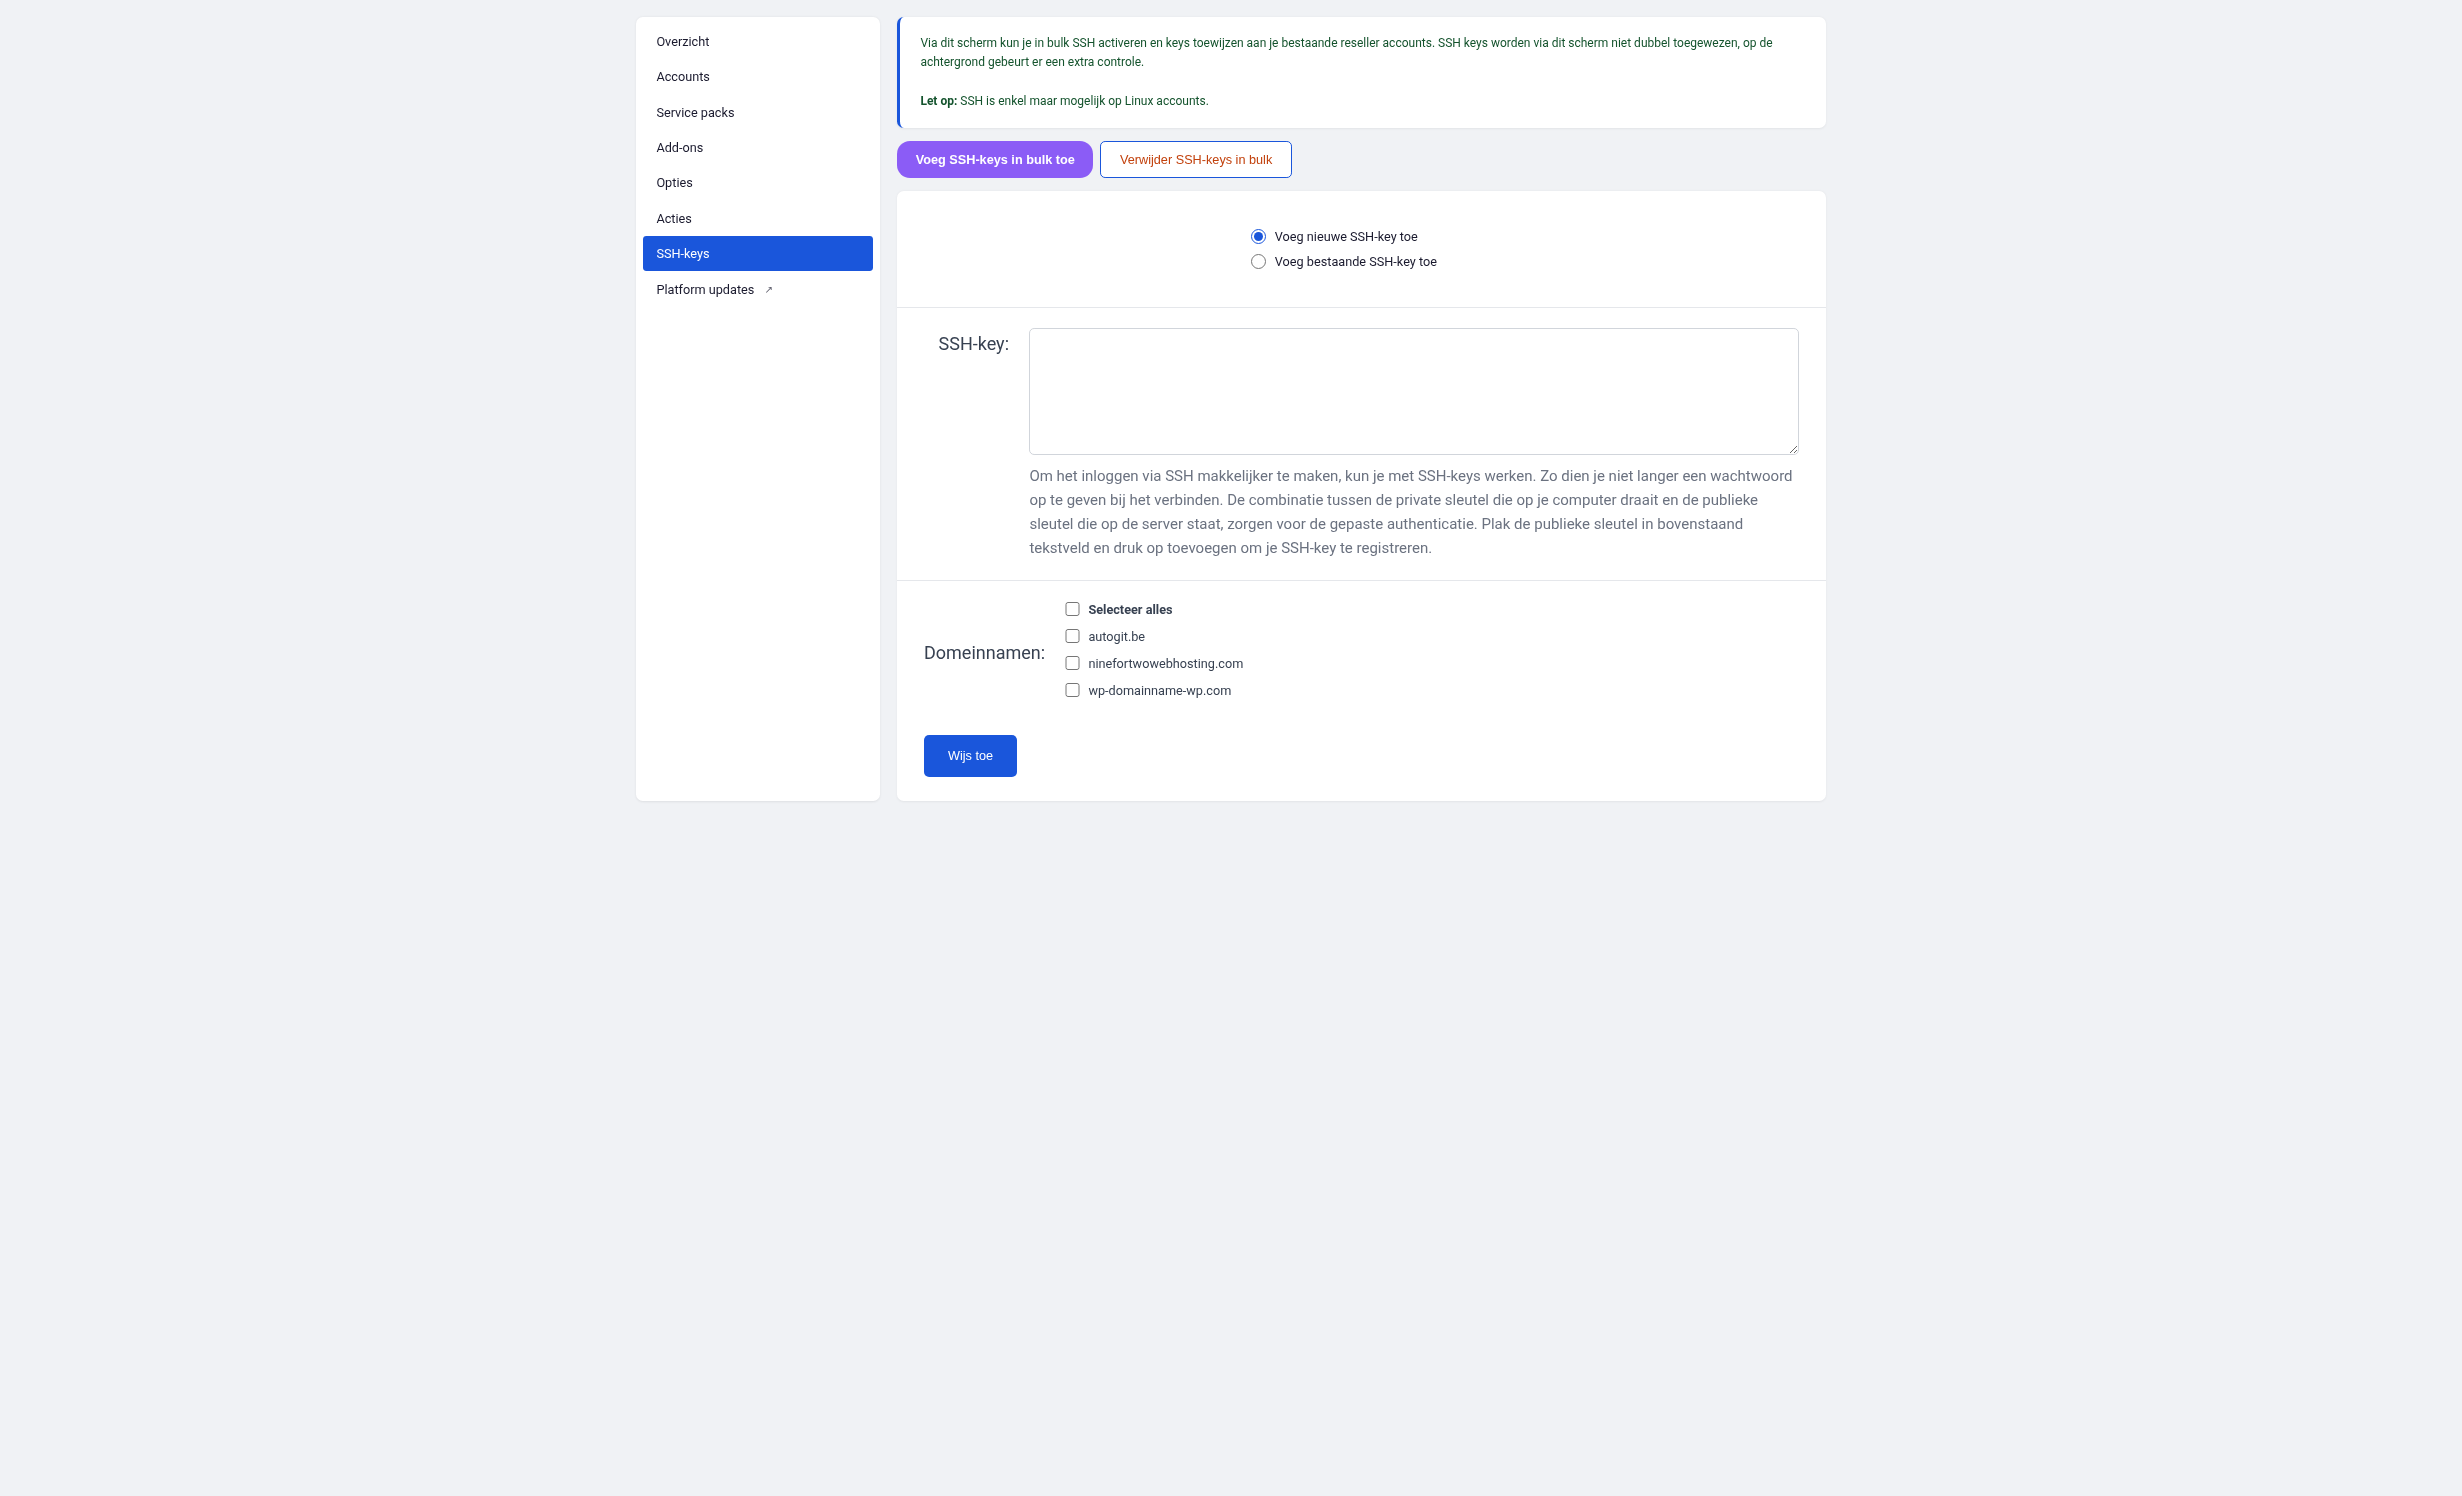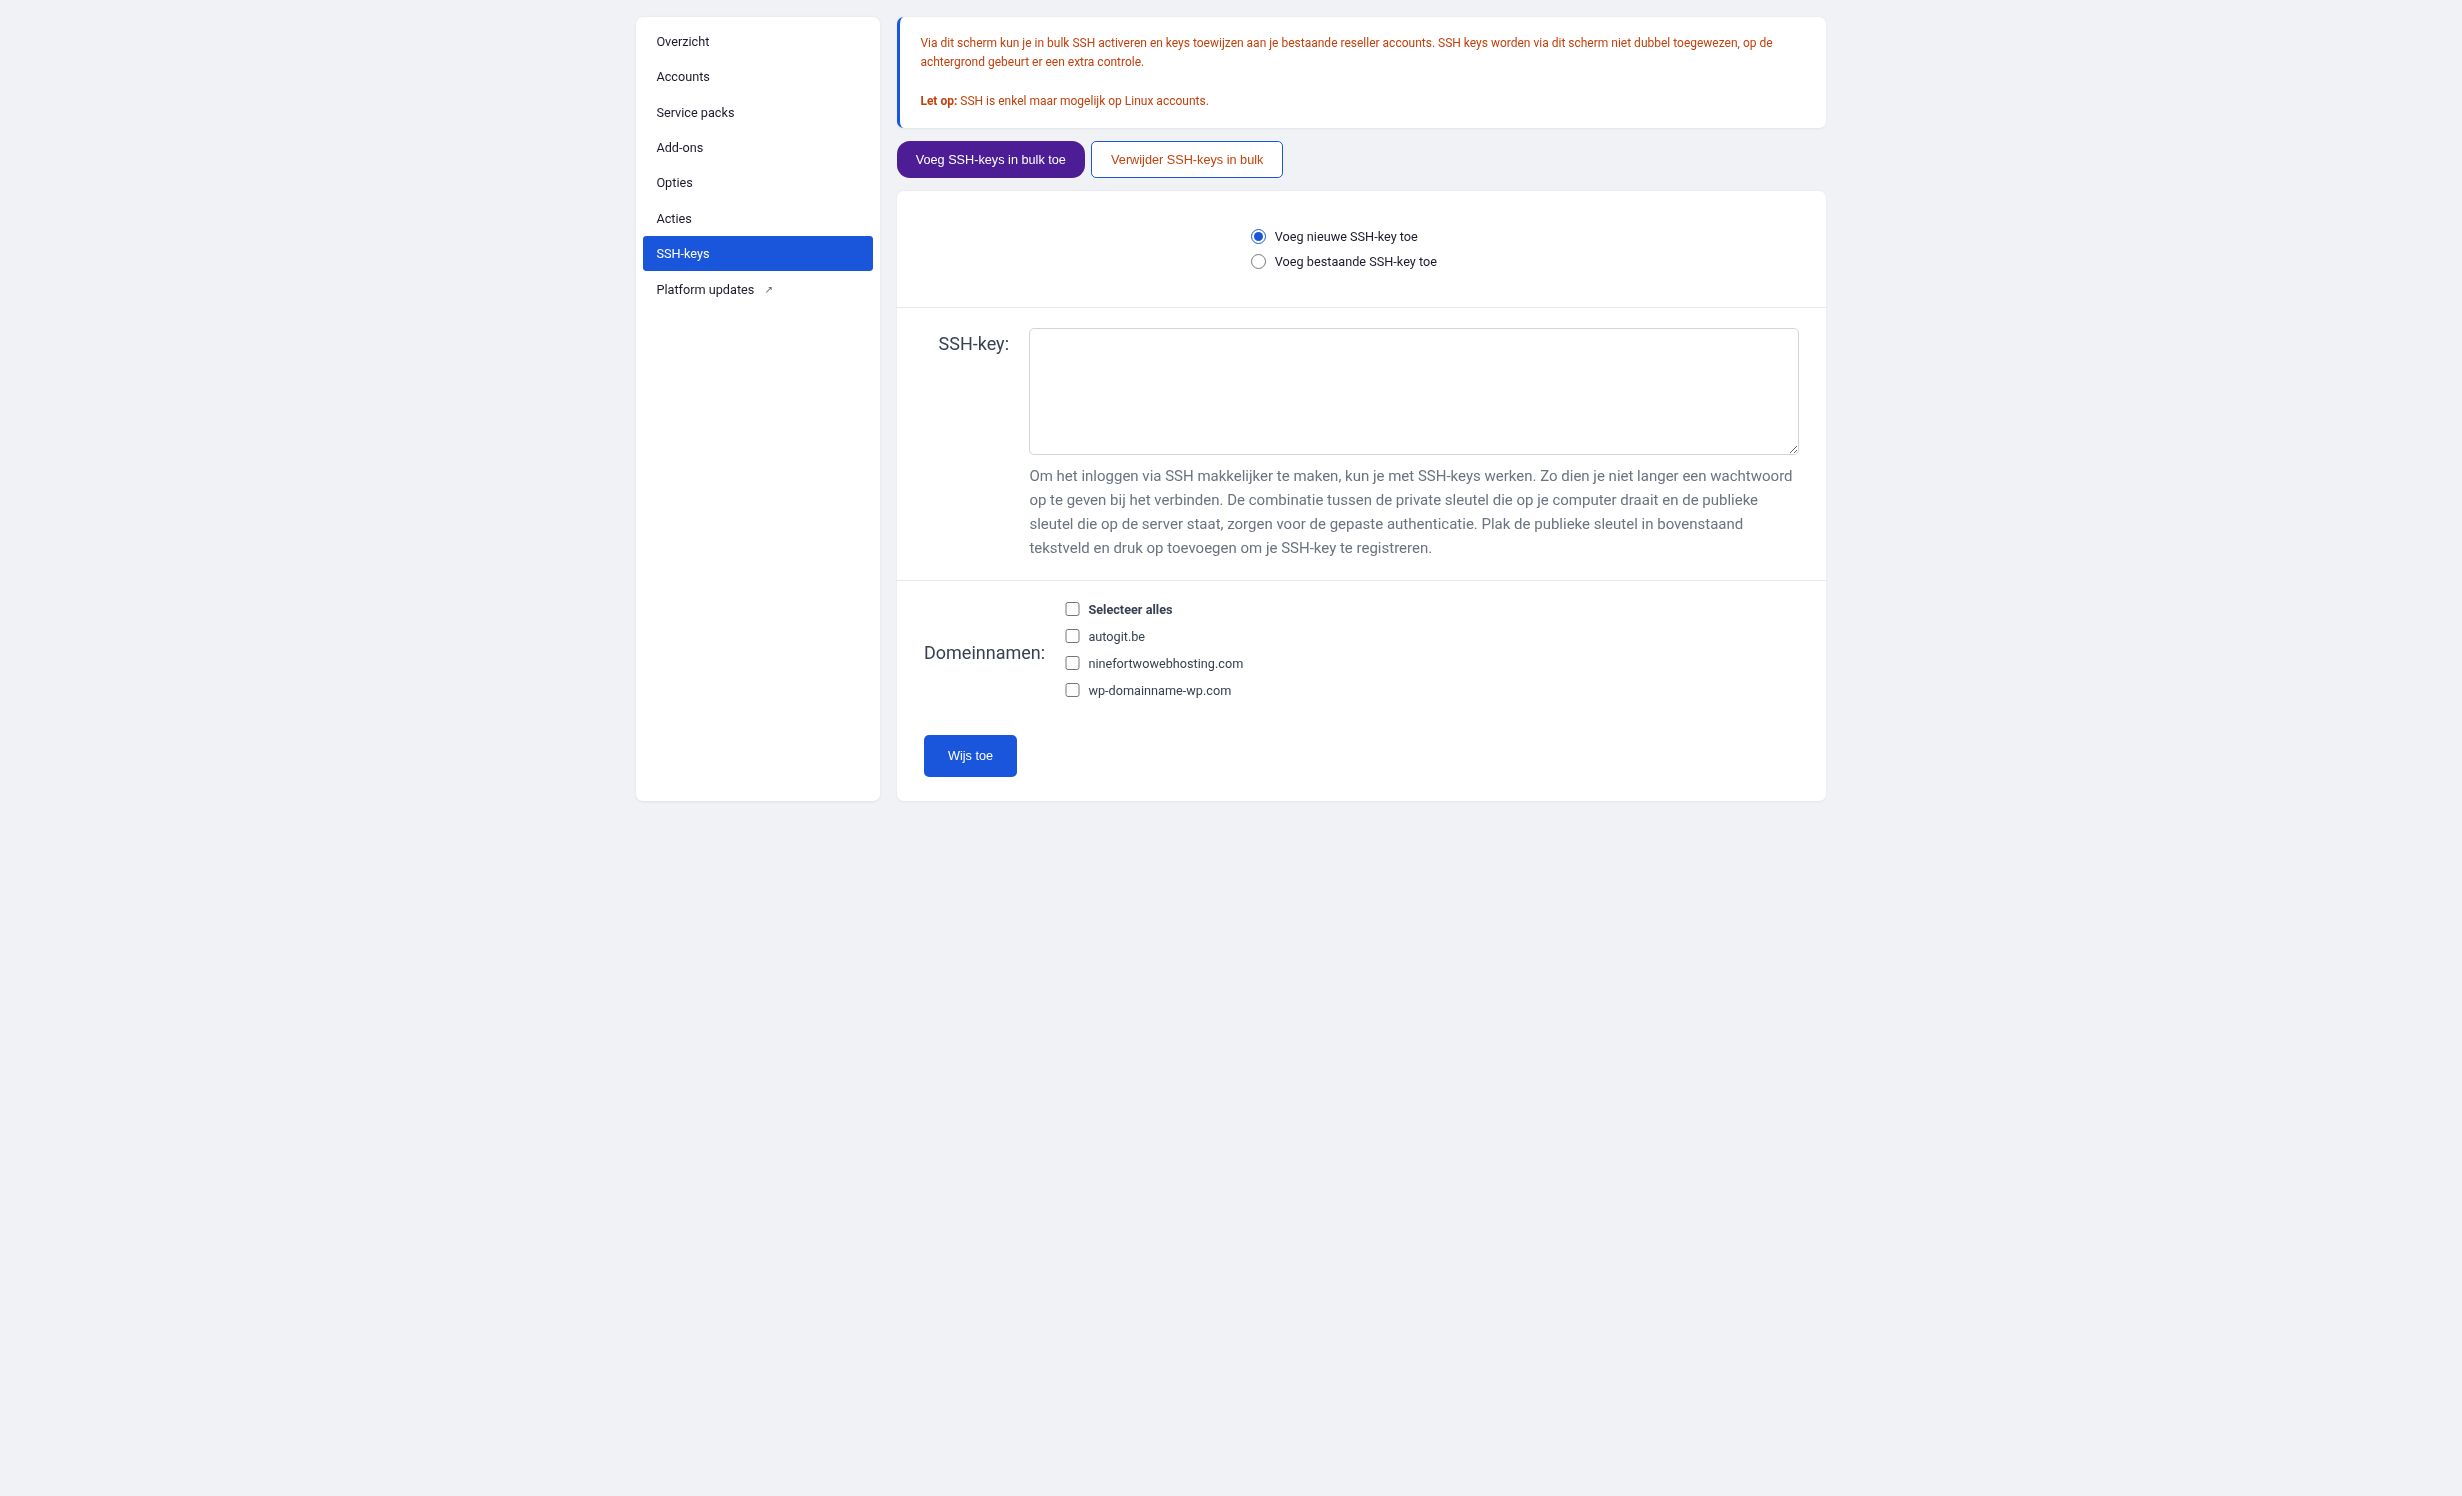--- a/index.html
+++ b/index.html
@@ -56,41 +56,41 @@
       flex-direction: column;
       gap: 13.6px;
     }
     
     .info-box {
       background: #fff;
       border-radius: 6.8px;
       border-left: 3.4px solid #1a56db;
       padding: 17px 20.4px;
       font-size: 12px;
-      color: #c2410c;
+      color: #14532d;
       line-height: 1.6;
       box-shadow: 0 0.8px 2.5px rgba(0,0,0,0.06);
     }
     .info-box .bold {
       font-weight: 700;
     }
     
     .tab-buttons {
       display: flex;
       gap: 6.8px;
     }
     .btn-primary {
-      background: #4c1d95;
+      background: #8b5cf6;
       color: #fff;
       border: none;
       border-radius: 13px;
       padding: 10.2px 18.7px;
       font-size: 12.7px;
       cursor: pointer;
-      font-weight: 400;
+      font-weight: 700;
     }
     .btn-outline {
       background: #fff;
       color: #c2410c;
       border: 1.3px solid #1a56db;
       border-radius: 5.1px;
       padding: 10.2px 18.7px;
       font-size: 12.7px;
       cursor: pointer;
       font-weight: 500;

